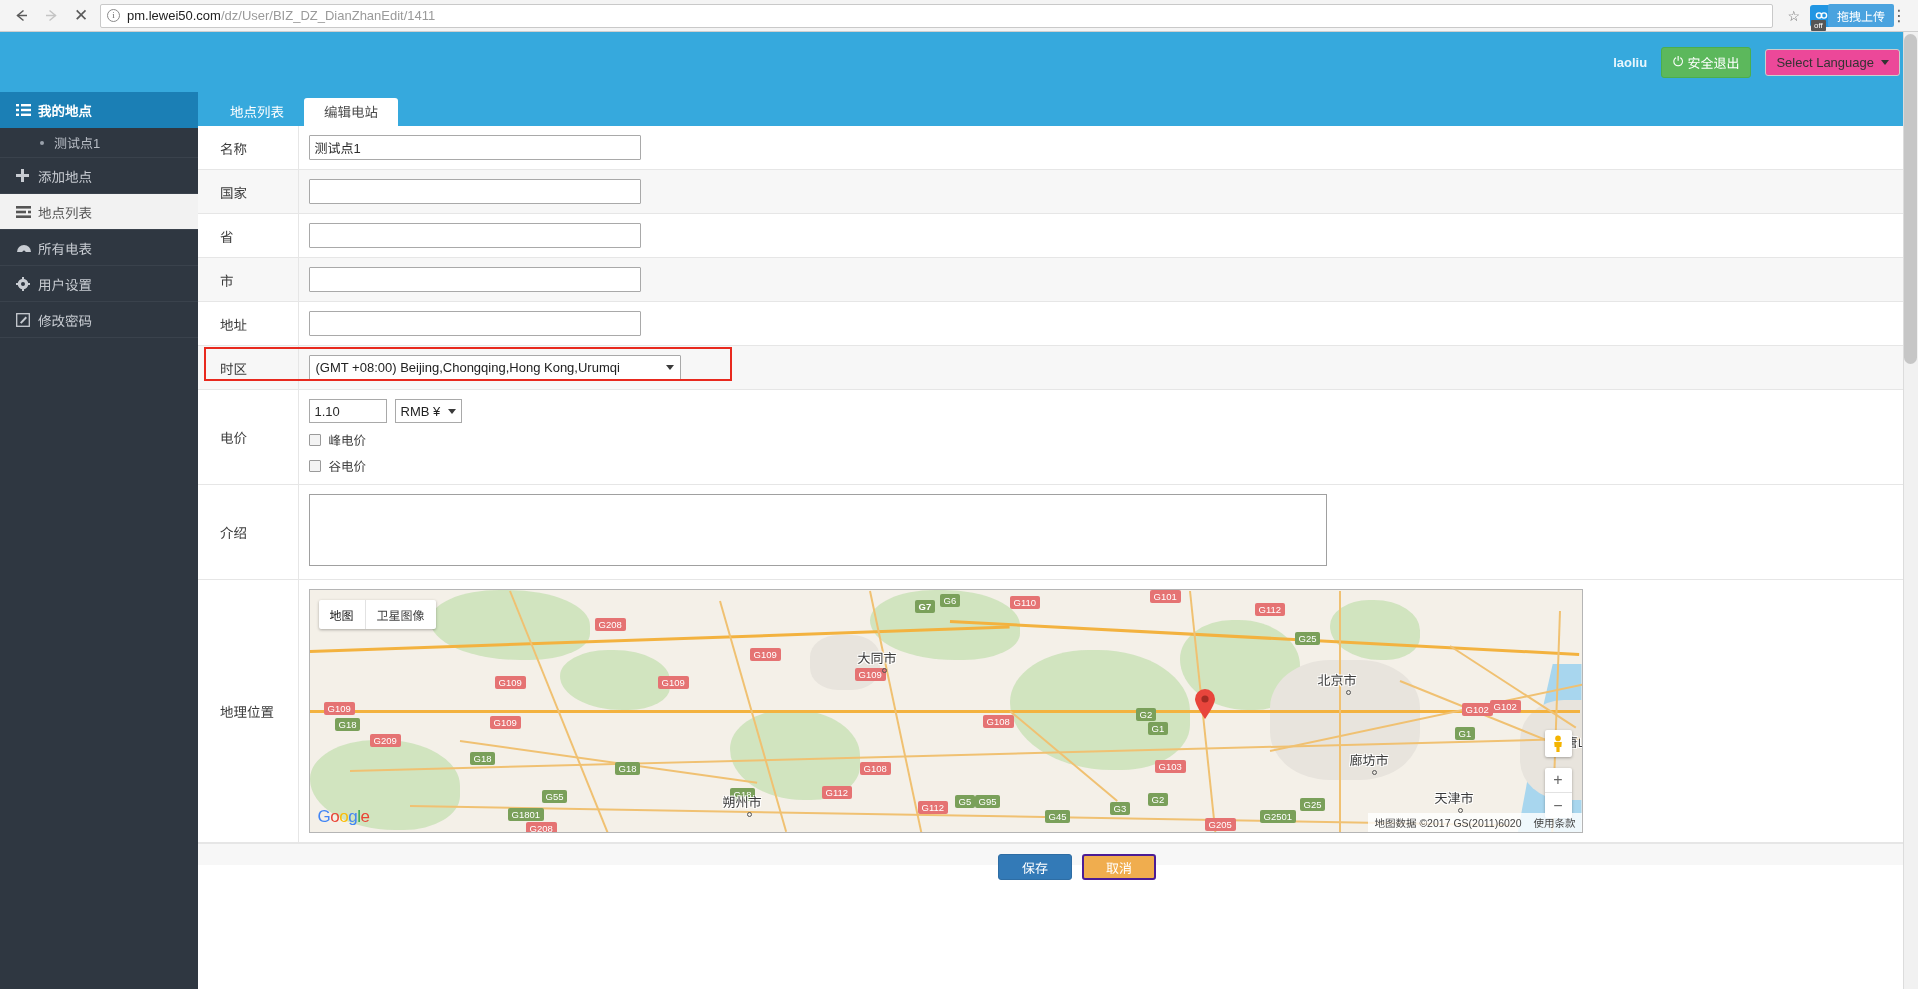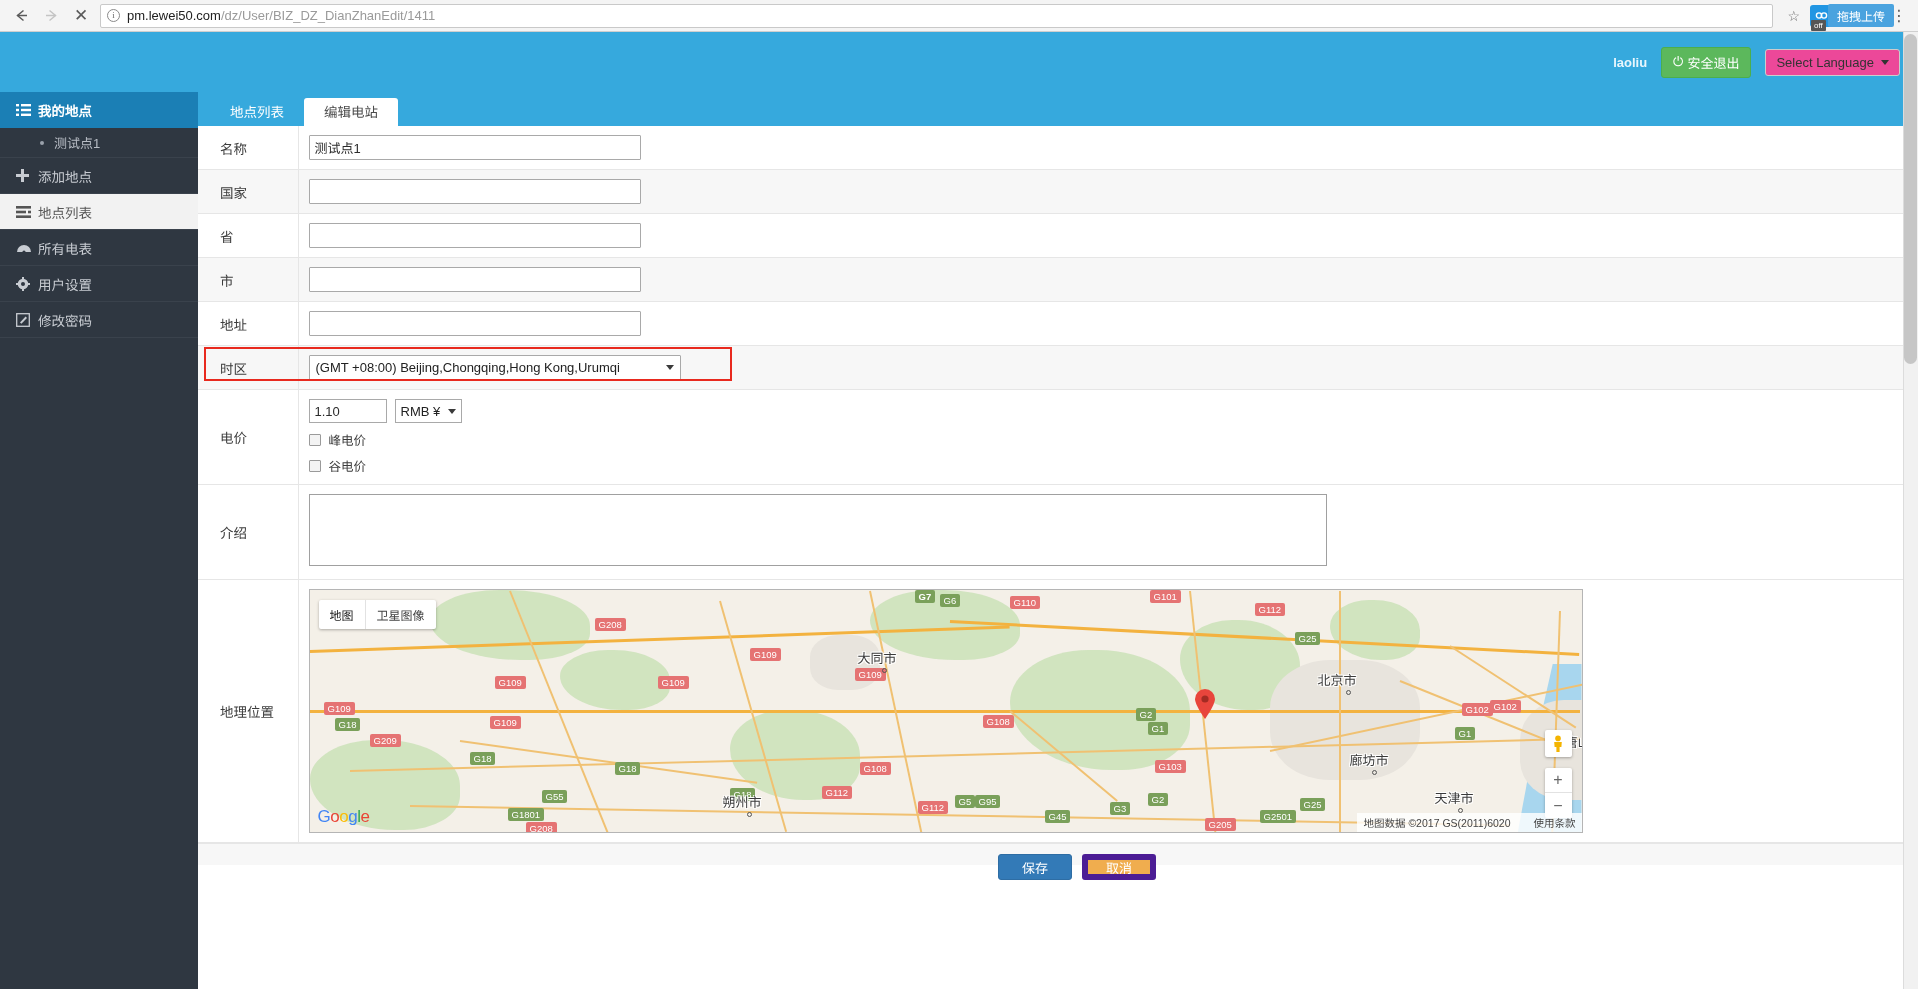--- a/index.html
+++ b/index.html
@@ -432,21 +432,21 @@
   }
   .g-b { color: #4285f4; } .g-r { color: #ea4335; } .g-y { color: #fbbc05; } .g-g { color: #34a853; }
   .map-attr {
     position: absolute;
     right: 0; bottom: 0;
     background: rgba(255,255,255,.82);
     font-size: 10.5px;
     color: #444;
     padding: 2px 6px;
     z-index: 7;
-    display: flex; gap: 23px; margin-left: 34px;
+    display: flex; gap: 12px; margin-left: 34px;
   }
   .map-attr .terms { cursor: pointer; }
 
   
   .footer-band {
     border-top: 1px solid #e6e6e6;
     padding: 10px 0 0 0;
     background: #f7f7f7;
     height: 22px;
     position: relative;
@@ -458,21 +458,21 @@
   }
   .btn-primary, .btn-warn {
     width: 74px; height: 26px;
     border-radius: 3px;
     color: #fff;
     font-size: 13px;
     display: flex; align-items: center; justify-content: center;
     cursor: pointer;
   }
   .btn-primary { background: #337ab7; border: 1px solid #2e6da4; }
-  .btn-warn { background: #f0ad4e; border: 6px solid #4c1d95; }
+  .btn-warn { background: #f0ad4e; border: 2px solid #4c1d95; }
   .scroll-track {
     position: absolute;
     right: 0; top: 32px;
     width: 15px; height: 957px;
     background: #f1f1f1;
     border-left: 1px solid #dcdcdc;
   }
   .scroll-thumb {
     position: absolute;
     right: 1px; top: 34px;
@@ -731,21 +731,21 @@
                 <div class="road" style="left:1250px;top:20px;  width:225px;  transform:rotate(92deg);"></div>
                 <div class="road" style="left:410px; top:10px;  width:240px;  transform:rotate(74deg);"></div>
                 <div class="road" style="left:700px; top:120px; width:140px;  transform:rotate(40deg);"></div>
                 <div class="road" style="left:1090px;top:90px;  width:180px;  transform:rotate(22deg);"></div>
                 <div class="road" style="left:960px; top:160px; width:330px;  transform:rotate(-12deg);"></div>
                 <div class="road" style="left:150px; top:150px; width:300px;  transform:rotate(8deg);"></div>
                 <div class="road" style="left:1140px;top:55px;  width:150px;  transform:rotate(33deg);"></div>
               </div>
 
               <span class="shield red" style="left:285px; top:28px;">G208</span>
-              <span class="shield green" style="left:605px; top:0;font-weight:bold;">G7</span>
+              <span class="shield green" style="left:605px; top:10px;font-weight:bold;">G7</span>
               <span class="shield green" style="left:630px; top:4px;">G6</span>
               <span class="shield red" style="left:700px; top:6px;">G110</span>
               <span class="shield red" style="left:840px; top:0px;">G101</span>
               <span class="shield red" style="left:945px; top:13px;">G112</span>
               <span class="shield red" style="left:14px;  top:112px;">G109</span>
               <span class="shield red" style="left:180px; top:126px;">G109</span>
               <span class="shield red" style="left:185px; top:86px;">G109</span>
               <span class="shield red" style="left:348px; top:86px;">G109</span>
               <span class="shield green" style="left:985px; top:42px;">G25</span>
               <span class="shield red" style="left:440px; top:58px;">G109</span>

